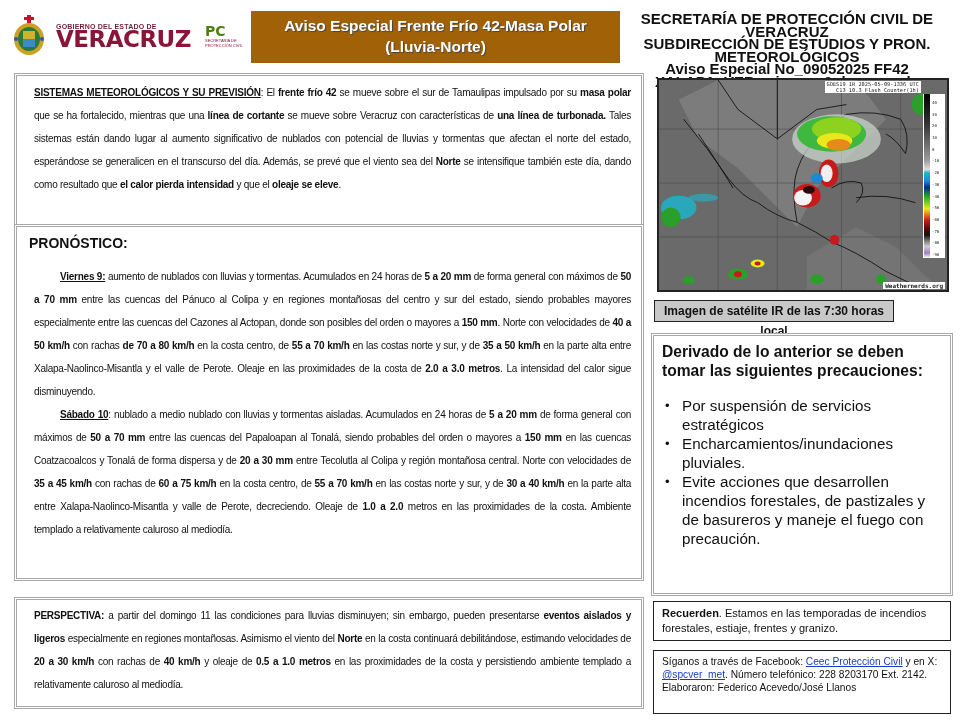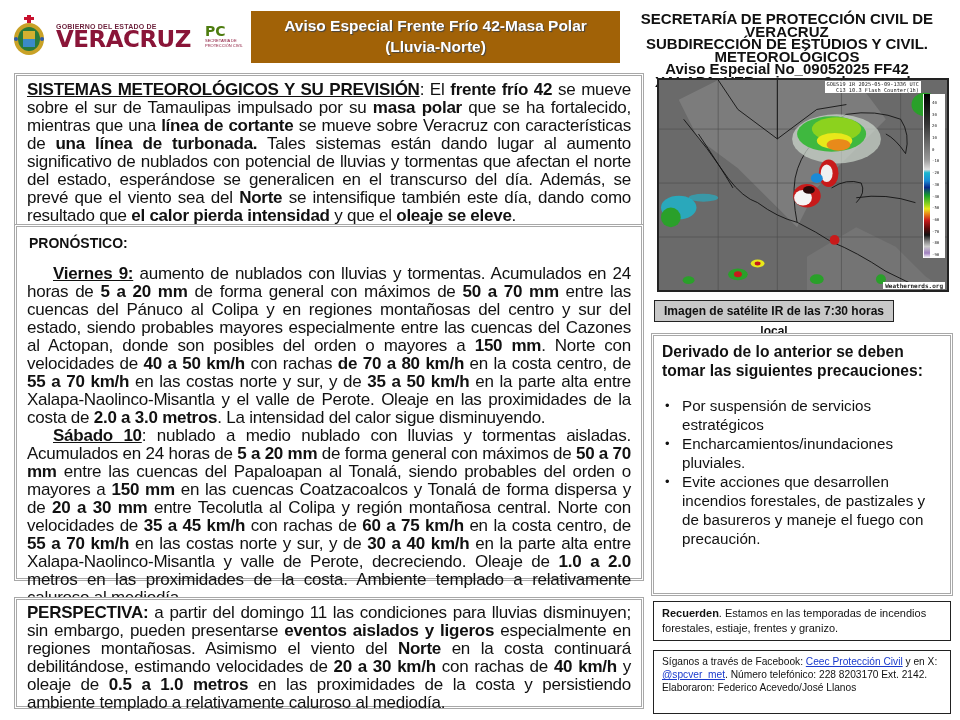--- a/index.html
+++ b/index.html
@@ -20,21 +20,21 @@
 
   .title-box { position: absolute; left: 251px; top: 11px; width: 369px; height: 52px; background: #a16207;
     color: #fff; font-weight: bold; font-size: 15.5px; text-align: center; line-height: 21px; padding-top: 4px;
     text-shadow: 1px 1px 1px #444; }
   .title-box span { display: block; }
 
   .org { position: absolute; right: 8px; top: 13px; width: 330px; text-align: center; font-size: 15px; font-weight: bold; line-height: 12.5px; font-family: "Liberation Sans Narrow","Liberation Sans", sans-serif; }
 
   
   .panel { position: absolute; background: #fff; border: 3px double #a8a8a8; font-family: "Liberation Sans", sans-serif; }
-  .txt { font-size: 17px; line-height: 18px; text-align: justify; letter-spacing: -0.25px; }
+  .txt { font-size: 10px; line-height: 23px; text-align: justify; letter-spacing: -0.25px; margin-left: 7px; }
   .txt b { font-weight: bold; }
   .txt u { text-decoration: underline; }
 
   #sys { left: 14px; top: 73px; width: 630px; height: 160px; padding: 5px 10px; }
   #pron { left: 14px; top: 224px; width: 630px; height: 357px; padding: 4px 10px; }
   #pers { left: 14px; top: 597px; width: 630px; height: 112px; padding: 4px 10px; }
 
   .pron-title { font-weight: bold; font-size: 14px; margin: 4px 0 14px 2px; }
   .indent { text-indent: 26px; }
 
@@ -91,21 +91,21 @@
   </div>
 </div>
 
 <div class="title-box">
   <span>Aviso Especial Frente Frío 42-Masa Polar</span>
   <span>(Lluvia-Norte)</span>
 </div>
 
 <div class="org">
   <div>SECRETARÍA DE PROTECCIÓN CIVIL DE VERACRUZ</div>
-  <div>SUBDIRECCIÓN DE ESTUDIOS Y CIVIL. METEOROLÓGICOS</div>
+  <div>SUBDIRECCIÓN DE ESTUDIOS Y PRON. METEOROLÓGICOS</div>
   <div>Aviso Especial No_09052025 FF42</div>
   <div>XALAPA, VER.,  viernes 9 de mayo de 2025/8:00 h</div>
 </div>
 
 <div class="panel" id="sys">
   <p class="txt"><b><u>SISTEMAS METEOROLÓGICOS Y SU PREVISIÓN</u></b><span>: El </span><b>frente frío 42</b><span> se mueve sobre el sur de Tamaulipas impulsado por su </span><b>masa polar</b><span> que se ha fortalecido, mientras que una </span><b>línea de cortante</b><span> se mueve sobre Veracruz con características de </span><b>una línea de turbonada.</b><span> Tales sistemas están dando lugar al aumento significativo de nublados con potencial de lluvias y tormentas que afectan el norte del estado, esperándose se generalicen en el transcurso del día. Además, se prevé que el viento sea del </span><b>Norte</b><span> se intensifique también este día, dando como resultado que </span><b>el calor pierda intensidad</b><span> y que el </span><b>oleaje se eleve</b><span>.</span></p>
 </div>
 
 <div class="panel" id="pron">
   <div class="pron-title">PRONÓSTICO:</div>

